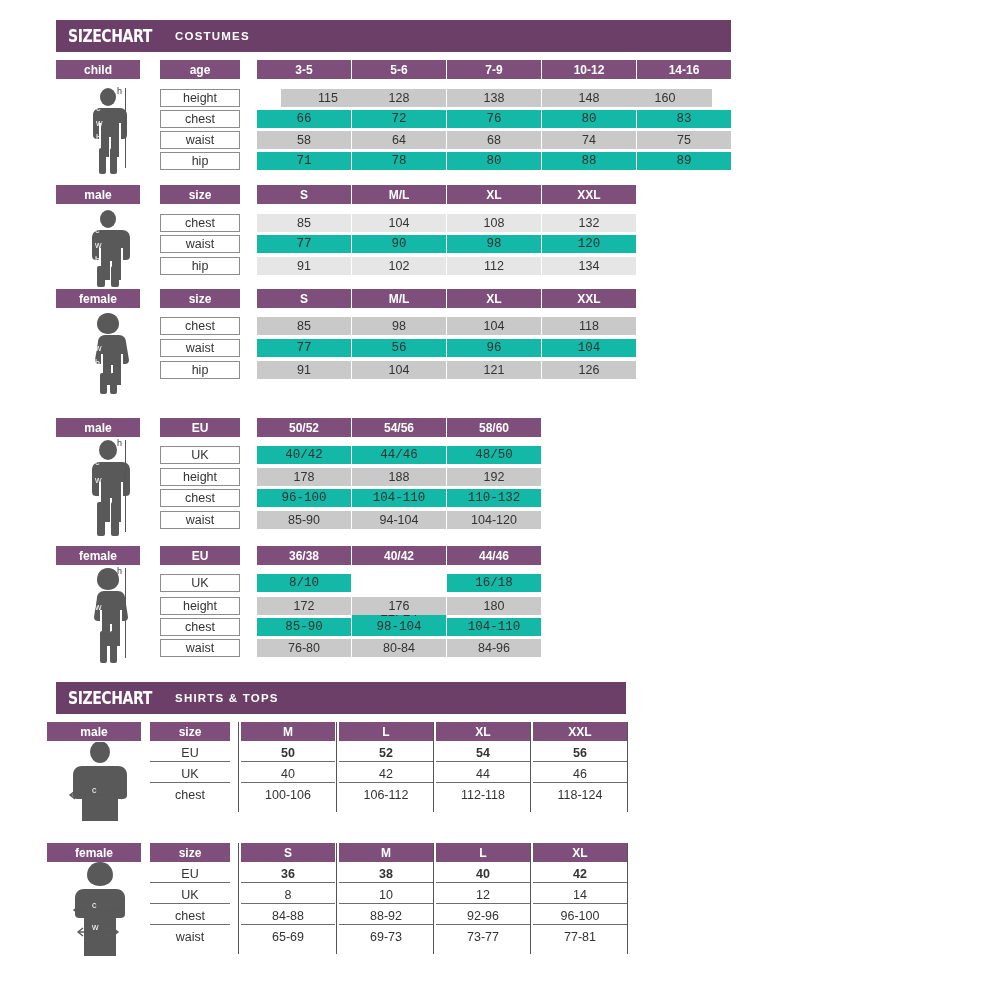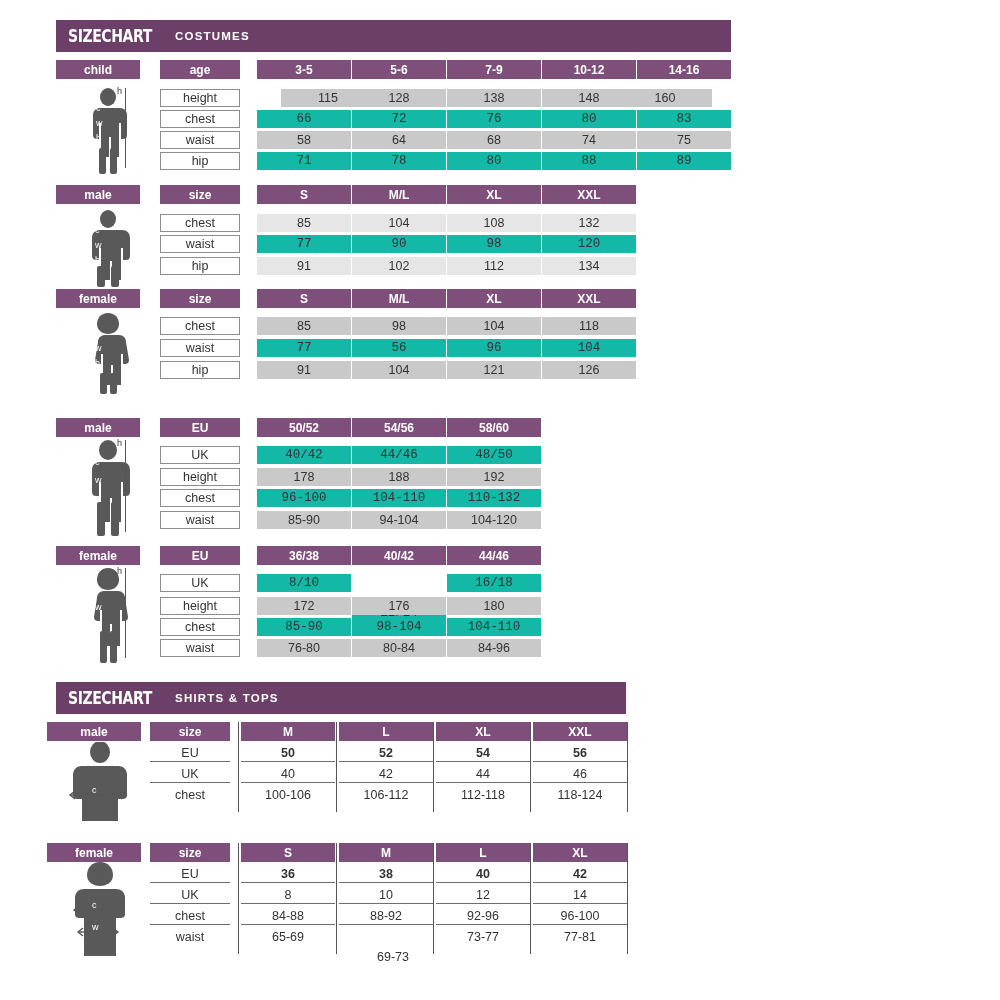--- a/index.html
+++ b/index.html
@@ -399,21 +399,21 @@
   <div class="cell plain bordered-b" style="left:533px; top:886px; width:94px;">14</div>
 
   <div class="cell plain bordered-b" style="left:150px; top:907px; width:80px;">chest</div>
   <div class="cell plain bordered-b" style="left:241px; top:907px; width:94px;">84-88</div>
   <div class="cell plain bordered-b" style="left:339px; top:907px; width:94px;">88-92</div>
   <div class="cell plain bordered-b" style="left:436px; top:907px; width:94px;">92-96</div>
   <div class="cell plain bordered-b" style="left:533px; top:907px; width:94px;">96-100</div>
 
   <div class="cell plain" style="left:150px; top:928px; width:80px;">waist</div>
   <div class="cell plain" style="left:241px; top:928px; width:94px;">65-69</div>
-  <div class="cell plain" style="left:346px; top:928px; width:94px;margin-top:20px;">69-73</div>
+  <div class="cell plain" style="left:339px; top:928px; width:94px;">69-73</div>
   <div class="cell plain" style="left:436px; top:928px; width:94px;">73-77</div>
   <div class="cell plain" style="left:533px; top:928px; width:94px;">77-81</div>
 
   <div class="vline" style="left:238px; top:843px; height:111px;"></div>
   <div class="vline" style="left:336px; top:843px; height:111px;"></div>
   <div class="vline" style="left:433px; top:843px; height:111px;"></div>
   <div class="vline" style="left:530px; top:843px; height:111px;"></div>
   <div class="vline" style="left:627px; top:843px; height:111px;"></div>
 
 

